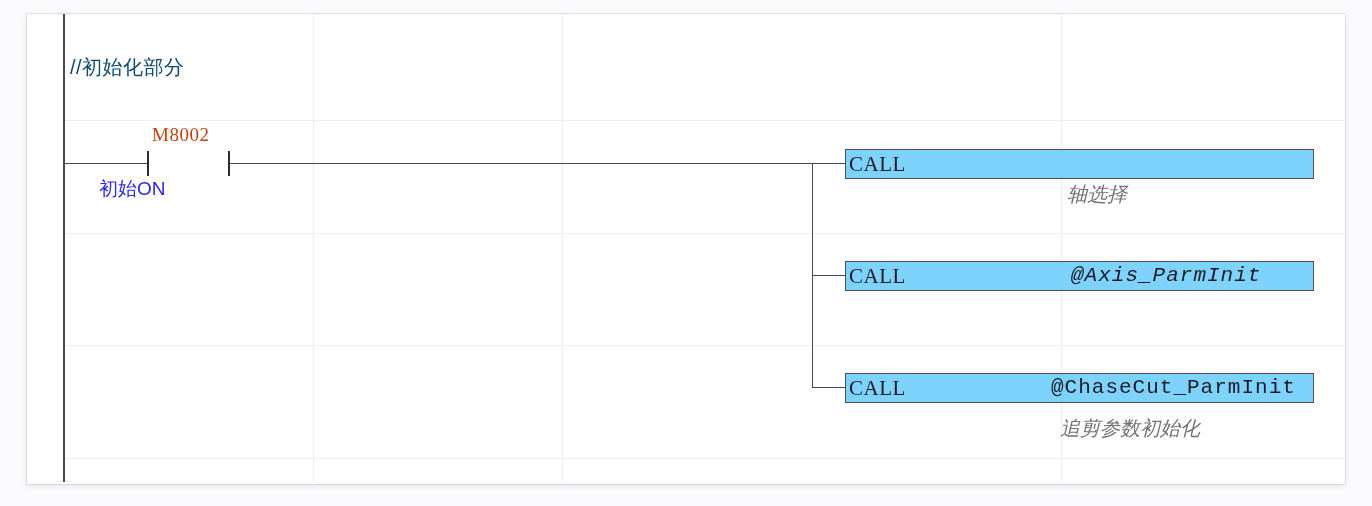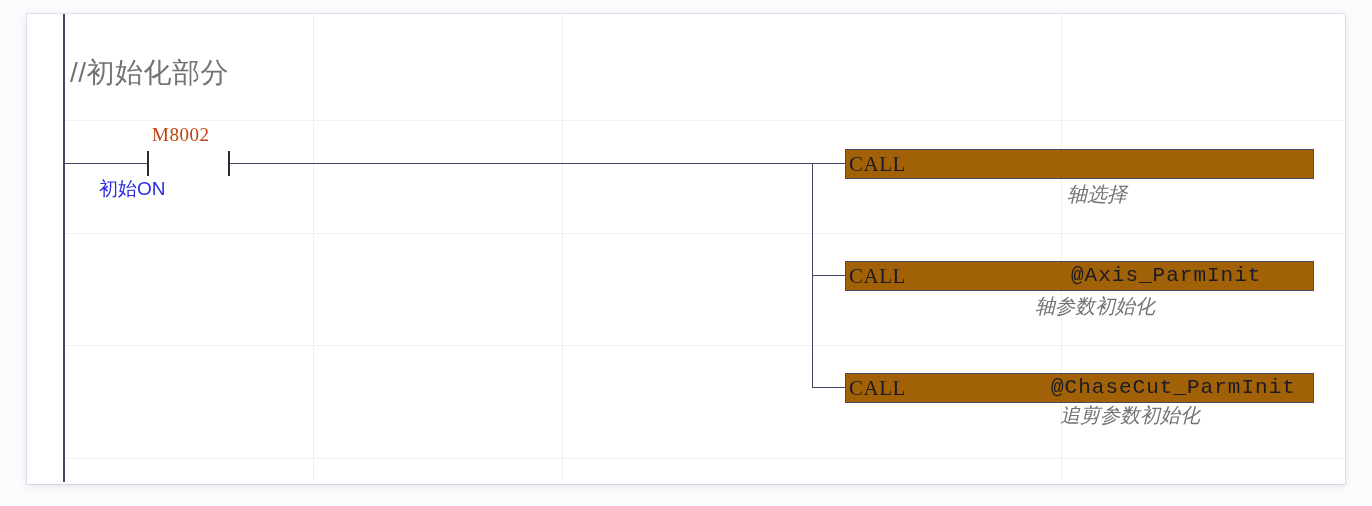--- a/index.html
+++ b/index.html
@@ -49,33 +49,33 @@
   .comment-blue{
     position:absolute;
     color:#2b2ae0;
     font-size:19px;
     white-space:nowrap;
     font-family:"Liberation Sans", sans-serif;
     margin-left:33px;
   }
   .rung-comment{
     position:absolute;
-    color:#737373;
-    font-size:28px;
+    color:#0c4a6e;
+    font-size:20px;
     letter-spacing:.5px;
     white-space:nowrap;
     font-family:"Liberation Sans", sans-serif;
   }
 
   
   .inst-box{
     position:absolute;
     box-sizing:border-box;
     border:1px solid #514a63;
-    background:#a16207;
+    background:#7dd3fc;
     height:30px;
   }
   .inst-box .mnemonic{
     position:absolute;left:3px;top:2px;
     font-size:21px;color:#1a1a28;
     letter-spacing:.5px;
     font-family:"Liberation Serif", serif;
     white-space:nowrap;
   }
   .inst-box .arg{
@@ -130,23 +130,22 @@
   <div class="wire-h" style="left:812px;top:275px;width:34px;"></div>
   <div class="wire-h" style="left:812px;top:387px;width:34px;"></div>
 
   <div class="inst-box" style="left:845px;top:149px;width:469px;">
     <span class="mnemonic">CALL</span>
   </div>
   <div class="box-note" style="left:1067px;top:181px;">轴选择</div>
 
   <div class="inst-box" style="left:845px;top:261px;width:469px;">
     <span class="mnemonic">CALL</span>
-    <span class="arg" style="left:225px;">@Axis_ParmInit</span>
+    <span class="arg" style="left:225px;font-style:italic;">@Axis_ParmInit</span>
   </div>
-  <div class="box-note" style="left:1035px;top:293px;">轴参数初始化</div>
 
   <div class="inst-box" style="left:845px;top:373px;width:469px;">
     <span class="mnemonic">CALL</span>
     <span class="arg" style="left:205px;">@ChaseCut_ParmInit</span>
   </div>
-  <div class="box-note" style="left:1060px;top:402px;text-align:center;">追剪参数初始化</div>
+  <div class="box-note" style="left:1060px;top:415px;text-align:center;">追剪参数初始化</div>
 
 </div>
 
 </body></html>

